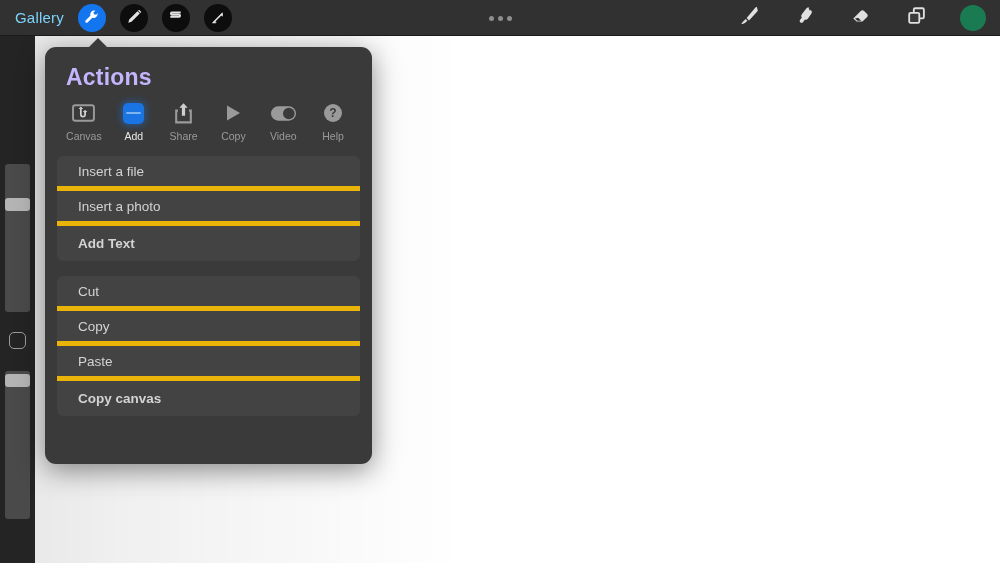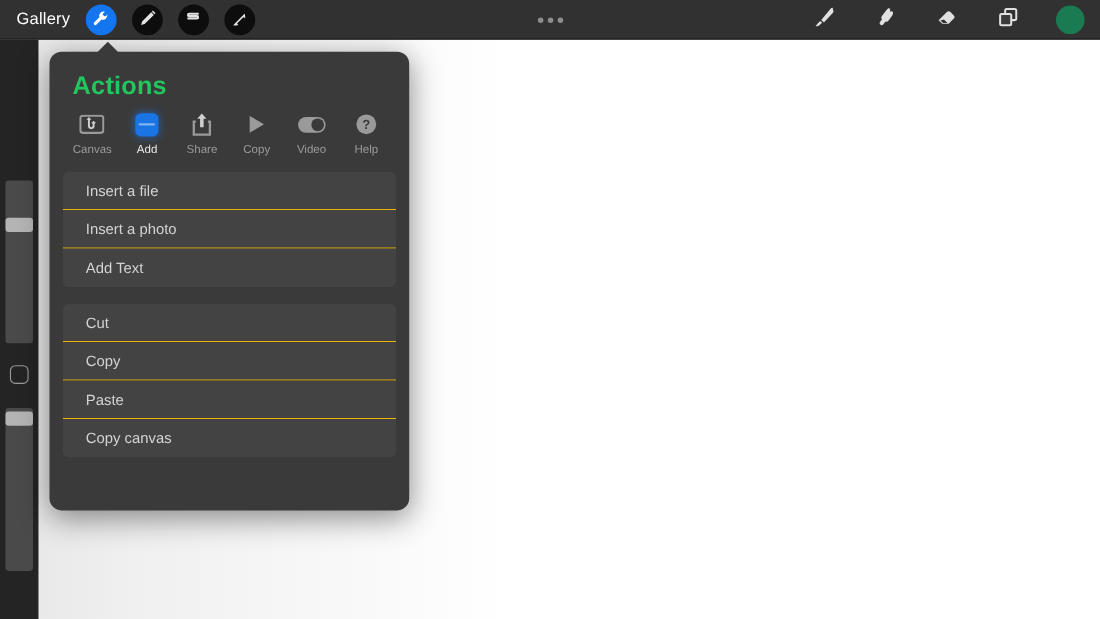--- a/index.html
+++ b/index.html
@@ -25,21 +25,21 @@
   
   .toolbar{
     position:absolute; left:0; top:0; width:1000px; height:36px;
     background:#313131;
     border-bottom:1px solid #1b1b1b;
     display:flex; align-items:center;
     z-index:40;
   }
   .tb-left{ display:flex; align-items:center; gap:14px; padding-left:15px; }
   .gallery-label{
-    color:#ffffff; font-size:15px; letter-spacing:.2px;
+    color:#7dd3fc; font-size:15px; letter-spacing:.2px;
   }
   .tb-icon{
     width:28px; height:28px; border-radius:50%;
     background:#0d0d0d;
     display:flex; align-items:center; justify-content:center;
     position:relative;
   }
   .tb-icon.active{ background:#1476ef; }
   .tb-icon svg{ display:block; }
 
@@ -97,21 +97,21 @@
   }
   .panel-notch{
     position:absolute; left:88px; top:38px;
     width:0; height:0;
     border-left:10px solid transparent;
     border-right:10px solid transparent;
     border-bottom:10px solid #3a3a3a;
     z-index:36;
   }
   .panel-title{
-    color:#22c55e; font-size:23px; font-weight:bold;
+    color:#c4b5fd; font-size:23px; font-weight:bold;
     padding:17px 0 0 21px; letter-spacing:.2px;
   }
 
   .tabs{
     display:flex; padding:10px 14px 0 14px; gap:0;
   }
   .tab{
     flex:1; display:flex; flex-direction:column; align-items:center; gap:5px;
     padding-bottom:6px;
   }
@@ -130,23 +130,23 @@
     width:15px; height:2px; background:#7fb4f2; border-radius:1px;
   }
 
   .group{ margin:8px 12px 0 12px; border-radius:6px; overflow:hidden; }
   .group.second{ margin-top:15px; }
   .row{
     height:35px; display:flex; align-items:center;
     padding-left:21px;
     background:#434343;
     color:#d3d3d3; font-size:13.5px;
-    border-bottom:1px solid #eab308;
-  }
-  .row:last-child{ border-bottom:none; }
+    border-bottom:5px solid #eab308;
+  }
+  .row:last-child{ border-bottom:none;font-weight:bold; }
 </style>
 </head>
 <body>
 
 <div id="app">
 
   <div class="canvas-area"></div>
   <div class="canvas-shadow"></div>
 
   <div class="toolbar">

